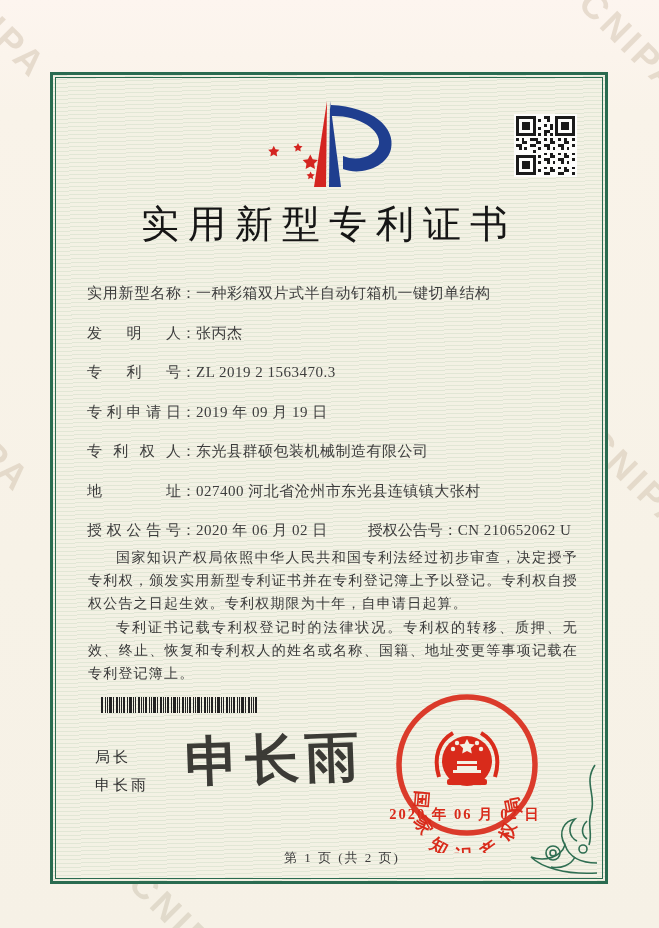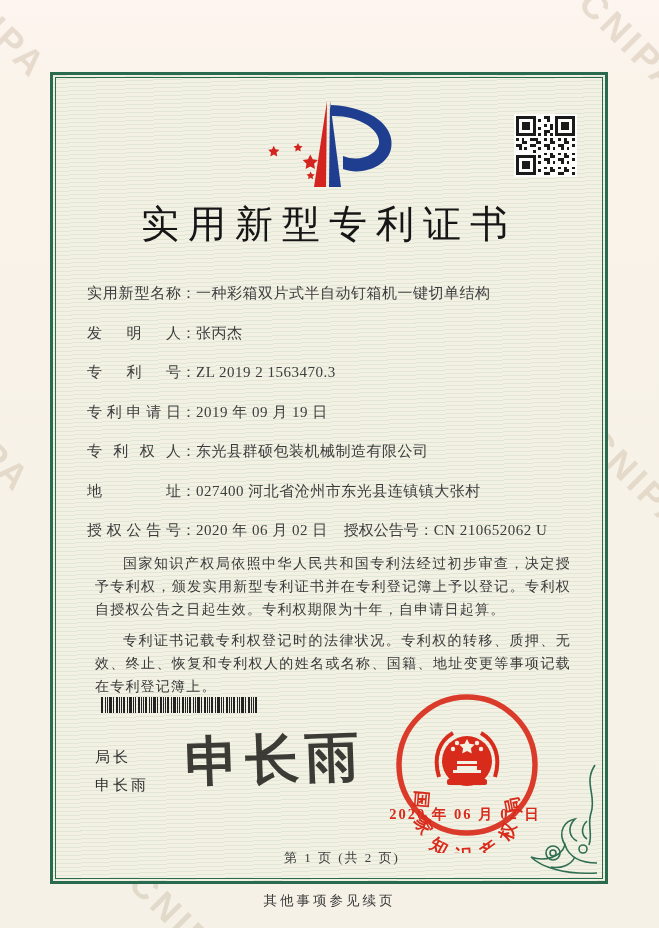--- a/index.html
+++ b/index.html
@@ -28,24 +28,24 @@
   .cert-no{position:absolute;left:26px;top:36px;font-size:14.5px;letter-spacing:2.5px;color:#4a4a4a;}
   .logo{position:absolute;left:50%;top:20px;transform:translateX(-50%);}
   .qr{position:absolute;right:28px;top:39px;width:59px;height:59px;background:#fdfdfb;padding:2px;}
   .title{position:absolute;left:0;right:0;top:124px;text-align:center;font-size:38px;
          font-weight:normal;letter-spacing:9px;color:#161616;}
   .fields{position:absolute;left:34px;right:24px;top:205px;font-size:15px;color:#3d3d3d;}
   .frow{height:39.5px;line-height:26px;white-space:nowrap;}
   .f-label{display:inline-block;width:94px;text-align:justify;text-align-last:justify;vertical-align:top;}
   .f-colon{display:inline-block;vertical-align:top;}
   .f-value{letter-spacing:0.5px;}
-  .f-pair2{margin-left:16px;}
+  .f-pair2{margin-left:40px;}
   .paras{position:absolute;left:34px;right:26px;top:470px;font-size:14px;line-height:23px;
          letter-spacing:1.2px;color:#3a3a3a;text-align:justify;}
-  .paras p{margin:8px;text-indent:2em;font-family:Liberation Mono, monospace;}
+  .paras p{margin:1px;text-indent:2em;}
   .barcode{position:absolute;left:48px;top:622px;width:158px;height:16px;}
   .director{position:absolute;left:42px;top:668px;font-size:15px;line-height:28px;letter-spacing:3px;color:#2e2e2e;}
   .signature{position:absolute;left:132px;top:648px;width:220px;font-size:54px;letter-spacing:6px;
              color:#23231f;transform:rotate(-2deg);font-weight:600;opacity:.88;
              font-family:"Liberation Serif",serif;}
   .seal{position:absolute;left:336px;top:618px;width:160px;height:160px;}
   .flourish{position:absolute;right:2px;bottom:2px;width:86px;height:118px;}
   .page-info{position:absolute;left:0;right:0;bottom:14px;text-align:center;font-size:13px;
              letter-spacing:2px;color:#3c3c3c;padding-left:26px;}
   .continuation{position:absolute;left:0;right:0;top:892px;text-align:center;font-size:13.5px;
@@ -404,14 +404,13 @@
         <circle cx="36" cy="92" r="3"></circle>
         <path d="M58,96 C54,104 44,108 34,106"></path>
         <path d="M70,60 C64,66 64,74 70,78"></path>
         <circle cx="66" cy="88" r="4"></circle>
       </svg>
     </div>
 
     <div class="page-info">第 1 页 (共 2 页)</div>
   </div>
 
-  <div class="continuation">其他事项参见续页</div>
 </div>
 
 </body></html>

